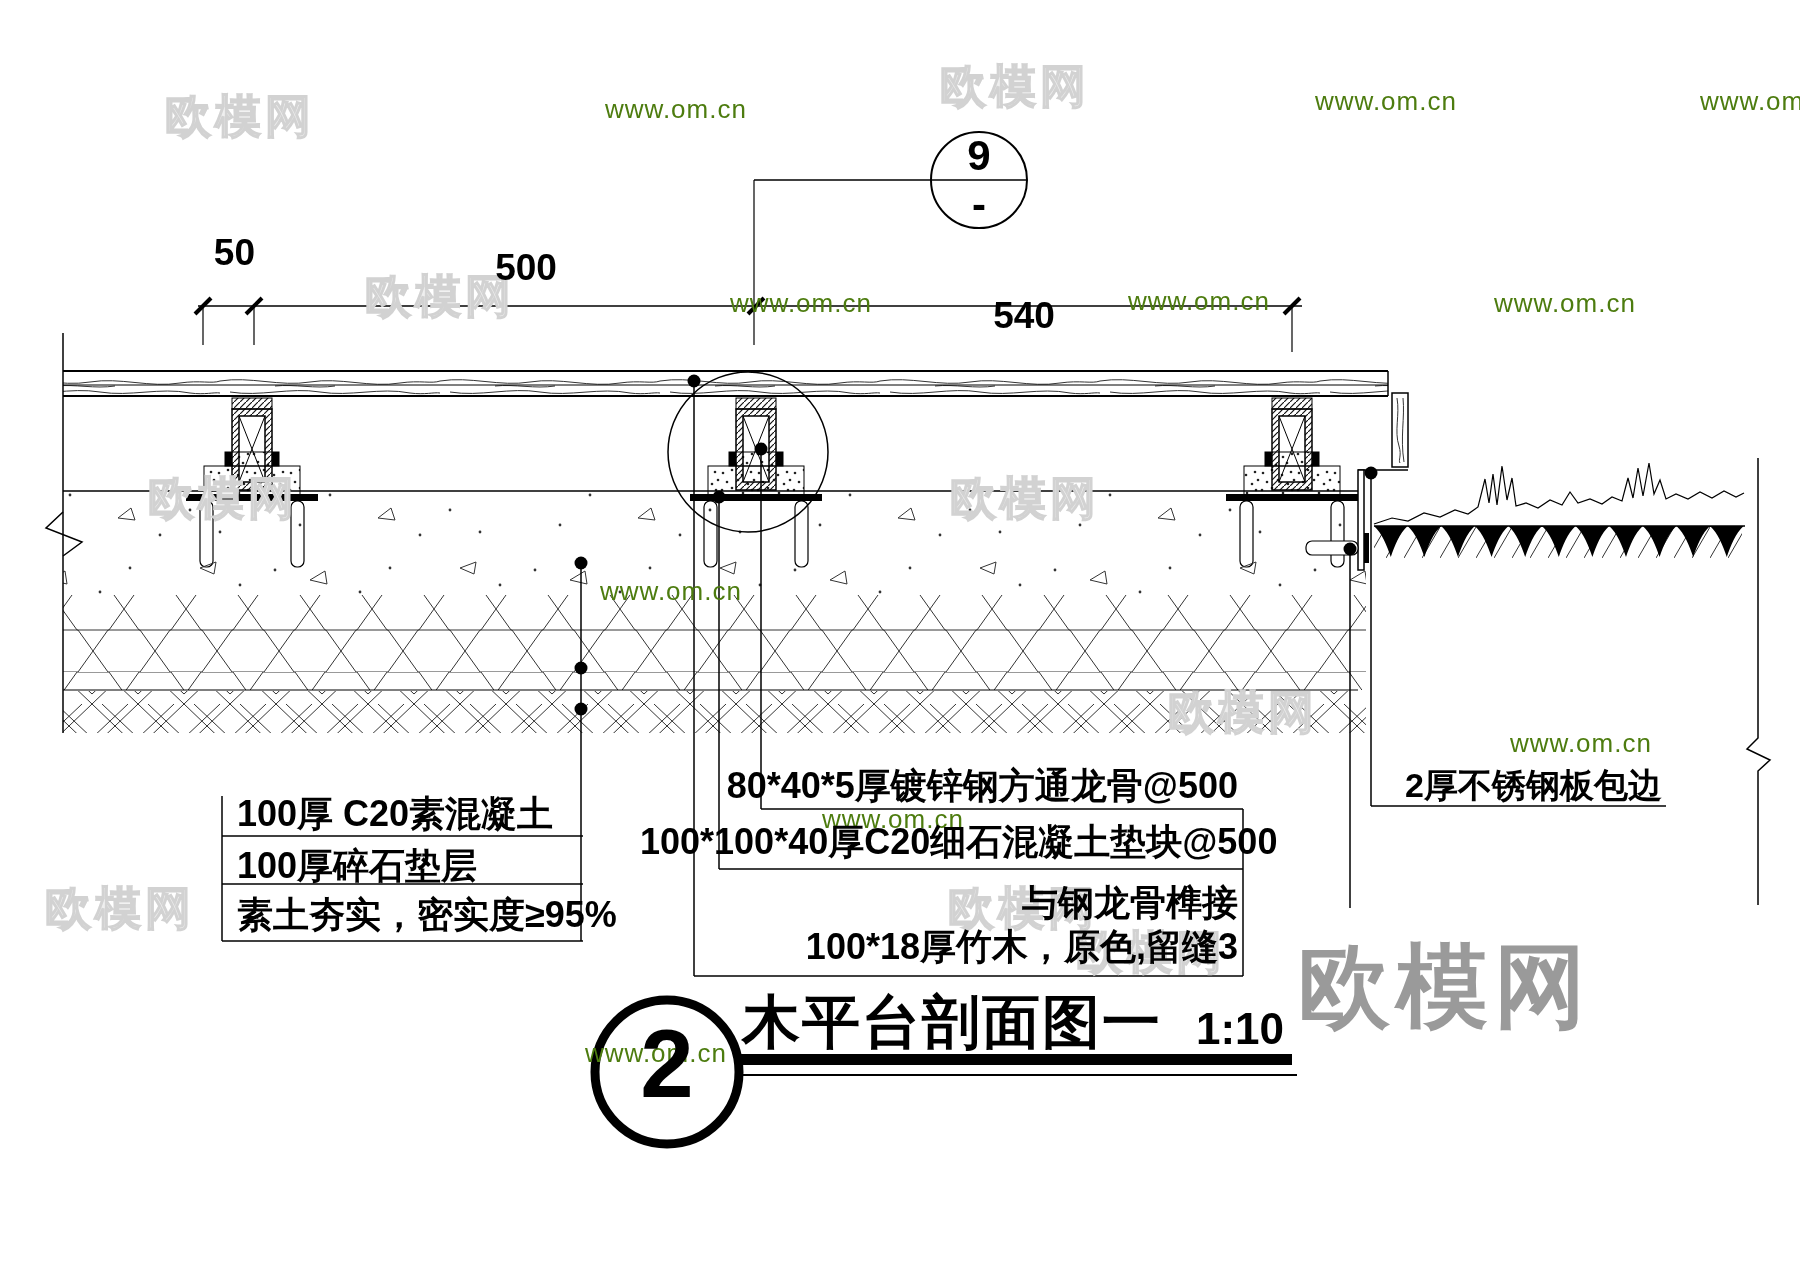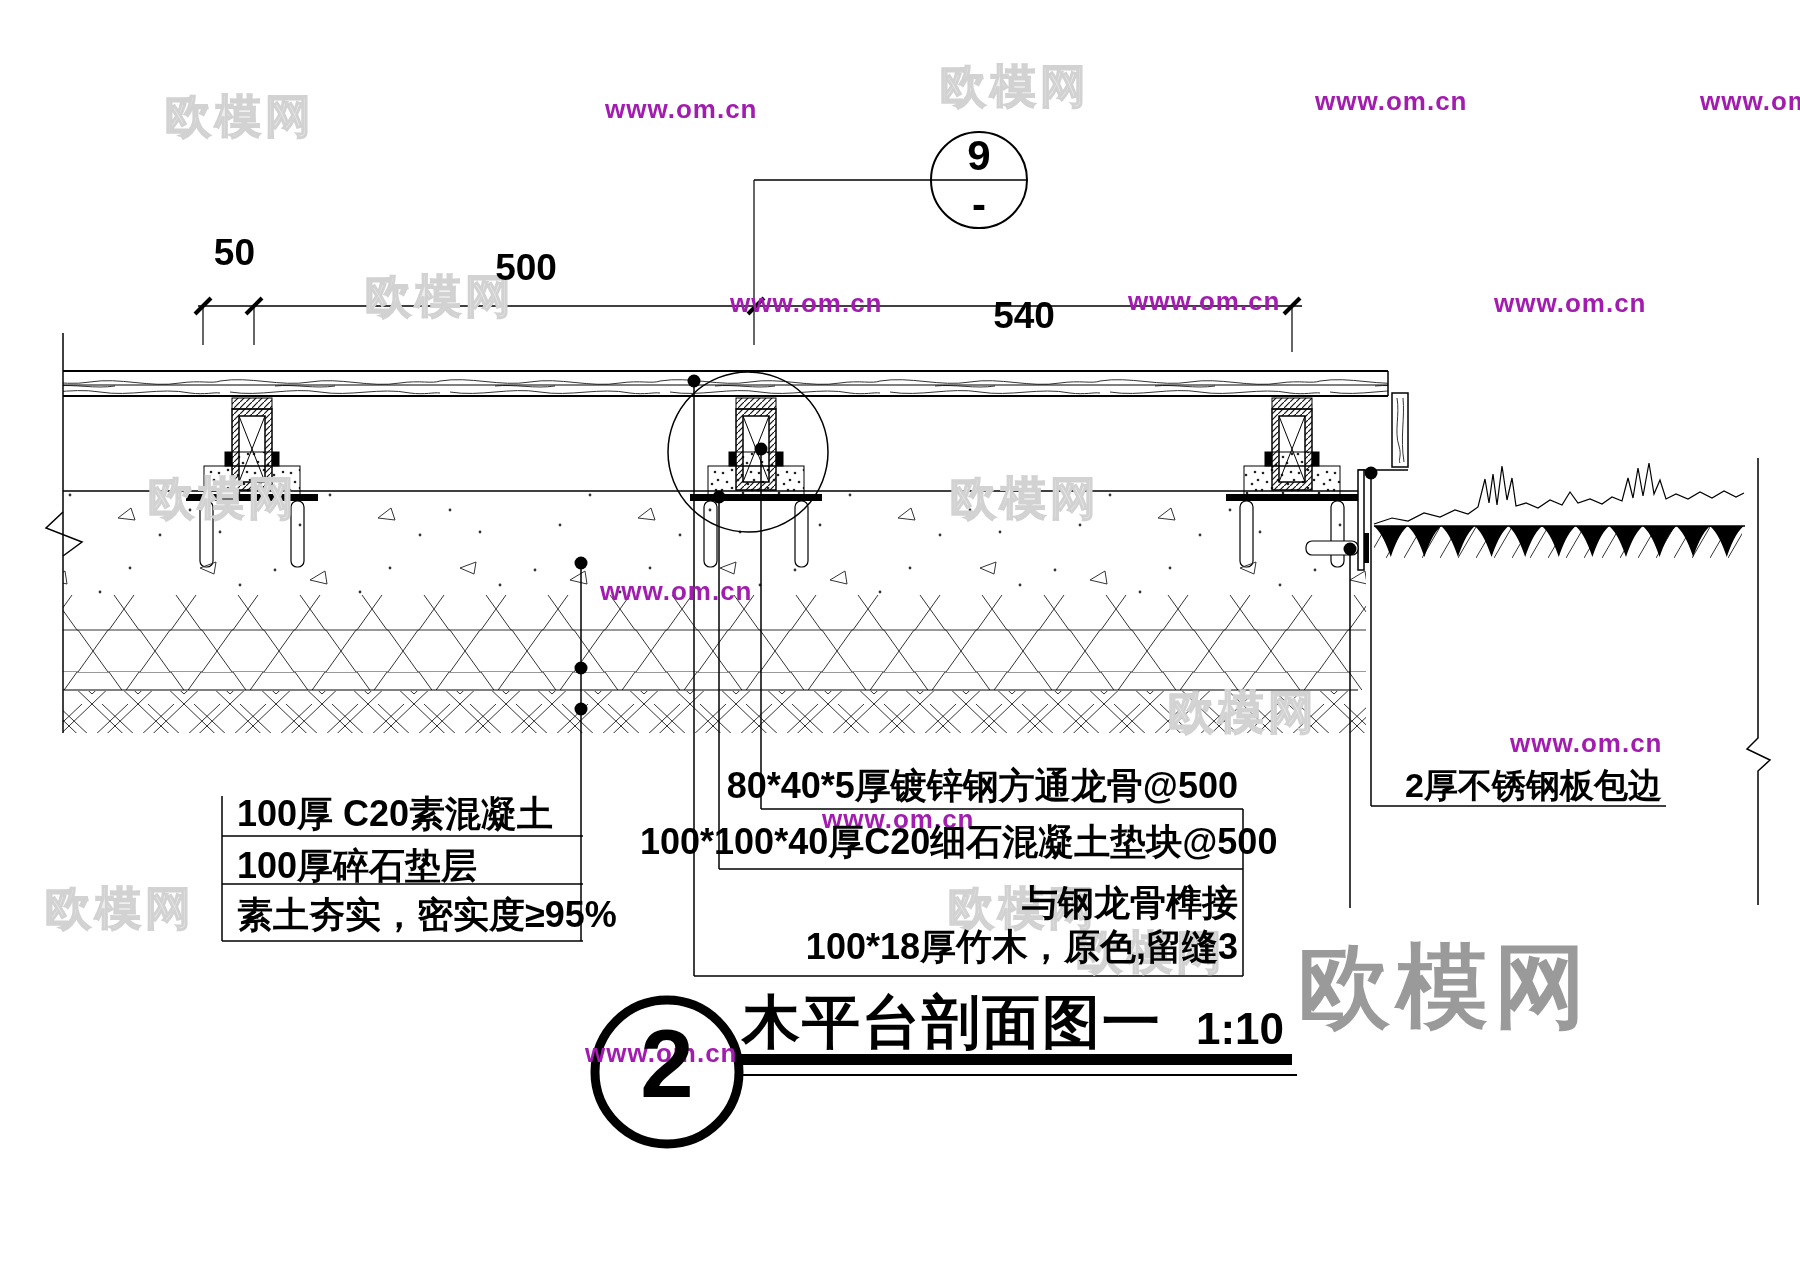--- a/index.html
+++ b/index.html
@@ -14,21 +14,21 @@
   .ann-r{text-align:right;}
   .callout-label{font-size:38px;font-weight:bold;letter-spacing:3px;}
   .callout-num{font-size:42px;font-weight:bold;text-align:center;width:60px;}
   .title-text{font-size:58px;font-weight:bold;letter-spacing:2px;}
   .title-scale{font-size:44px;font-weight:bold;}
   .title-num{font-size:96px;font-weight:bold;text-align:center;width:140px;}
   .wm-outline{
     font-size:46px;font-weight:bold;color:#efefef;
     -webkit-text-stroke:1.5px #d2d2d2;letter-spacing:4px;
   }
-  .wm-url{font-size:26px;font-weight:bold;color:#a21caf;letter-spacing:1px;}
+  .wm-url{font-size:26px;font-weight:normal;color:#4d7c0f;letter-spacing:1px;}
   .wm-big{font-size:92px;font-weight:bold;color:#9a9a9a;letter-spacing:6px;}
 </style>
 </head>
 <body>
 
 <div class="canvas">
 
   <svg width="1800" height="1271" viewBox="0 0 1800 1271">
     <defs>
       <pattern id="hatchdiag" width="6" height="6" patternUnits="userSpaceOnUse">

